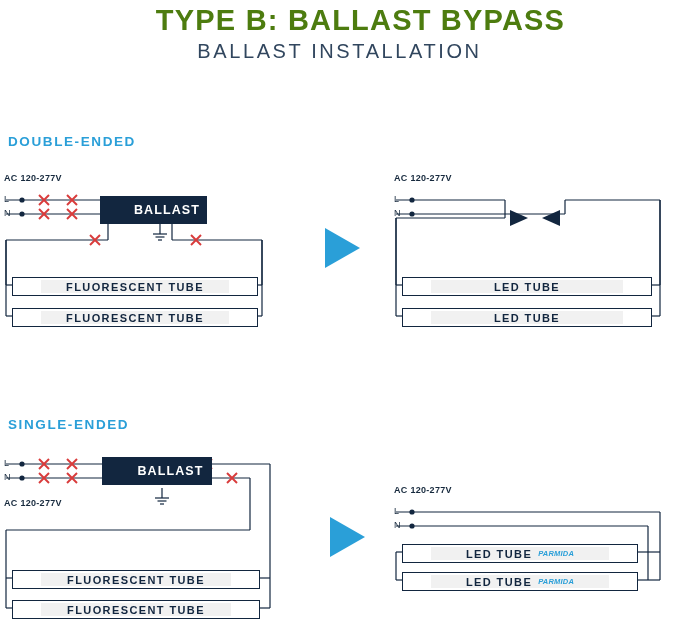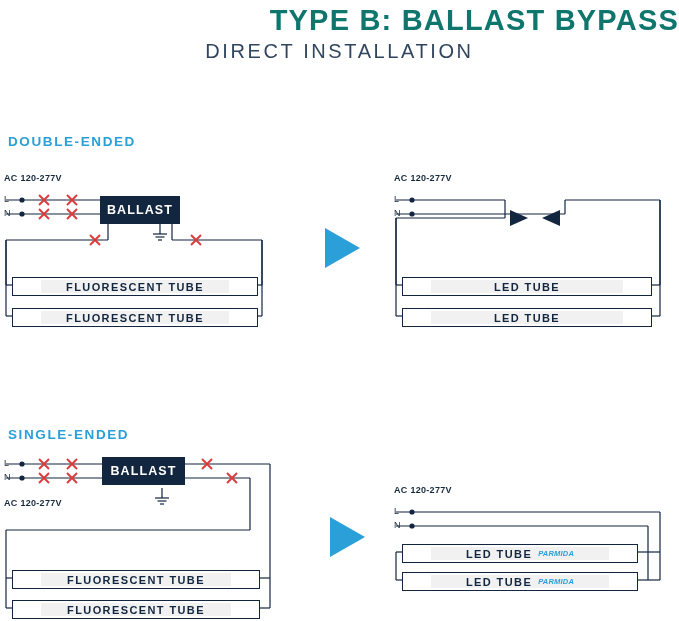--- a/index.html
+++ b/index.html
@@ -1,62 +1,62 @@
 <!DOCTYPE html>
 <html><head>
 <meta charset="utf-8">
 <style>
   html,body{margin:0;padding:0;background:#ffffff;}
   body{width:679px;height:621px;position:relative;font-family:"Liberation Sans",sans-serif;overflow:hidden;}
 
   .title{
-    position:absolute;left:0;right:0;top:4px;text-align:right;
-    font-size:29px;font-weight:bold;letter-spacing:1.2px;color:#0f766e;padding-left:42px;
+    position:absolute;left:0;right:0;top:4px;text-align:center;
+    font-size:29px;font-weight:bold;letter-spacing:1.2px;color:#4d7c0f;padding-left:42px;
   }
   .subtitle{
     position:absolute;left:0;right:0;top:40px;text-align:center;
     font-size:20px;letter-spacing:2.6px;color:#31465e;font-weight:400;
   }
 
   .sectionlabel{
     position:absolute;font-size:13.5px;font-weight:bold;letter-spacing:1.6px;color:#2a9fd8;
   }
 
   .canvas{position:absolute;left:0;top:0;width:679px;height:621px;pointer-events:none;}
 
   .label{position:absolute;font-size:9px;color:#16293d;letter-spacing:.3px;text-align:center;}
   .label.b{font-weight:bold;}
 
   .ballast{
     position:absolute;background:#12263f;color:#ffffff;
     font-size:12.5px;font-weight:bold;letter-spacing:1.1px;
-    display:flex;align-items:center;justify-content:center;
+    display:flex;align-items:center;justify-content:center;padding-left:27px;
   }
 
   .tube{
     position:absolute;border:1.4px solid #12263f;background:#ffffff;
     display:flex;align-items:center;justify-content:center;
   }
   .tube .inner{
     position:absolute;left:28px;right:28px;top:2px;bottom:2px;background:#f1f1f1;
     display:flex;align-items:center;justify-content:center;gap:6px;
   }
   .tube .txt{
     font-size:11px;font-weight:bold;letter-spacing:1.4px;color:#12263f;position:relative;z-index:2;
   }
   .brand{font-size:7.5px;font-weight:bold;letter-spacing:.2px;color:#2a9fd8;font-style:italic;position:relative;z-index:2;}
 </style>
 </head>
 <body>
 
 <div class="title">TYPE B: BALLAST BYPASS</div>
-<div class="subtitle">DIRECT INSTALLATION</div>
+<div class="subtitle">BALLAST INSTALLATION</div>
 
 <div class="sectionlabel" style="left:8px;top:134px;">DOUBLE-ENDED</div>
-<div class="sectionlabel" style="left:8px;top:427px;">SINGLE-ENDED</div>
+<div class="sectionlabel" style="left:8px;top:417px;">SINGLE-ENDED</div>
 
 <svg class="canvas" viewBox="0 0 679 621">
   <defs>
     <g id="xmark">
       <line x1="-5" y1="-5" x2="5" y2="5" stroke="#d93b3b" stroke-width="2"></line>
       <line x1="-5" y1="5" x2="5" y2="-5" stroke="#d93b3b" stroke-width="2"></line>
     </g>
     <g id="gnd">
       <line x1="0" y1="-6" x2="0" y2="0" stroke="#12263f" stroke-width="1.2"></line>
       <line x1="-7" y1="0" x2="7" y2="0" stroke="#12263f" stroke-width="1.2"></line>

